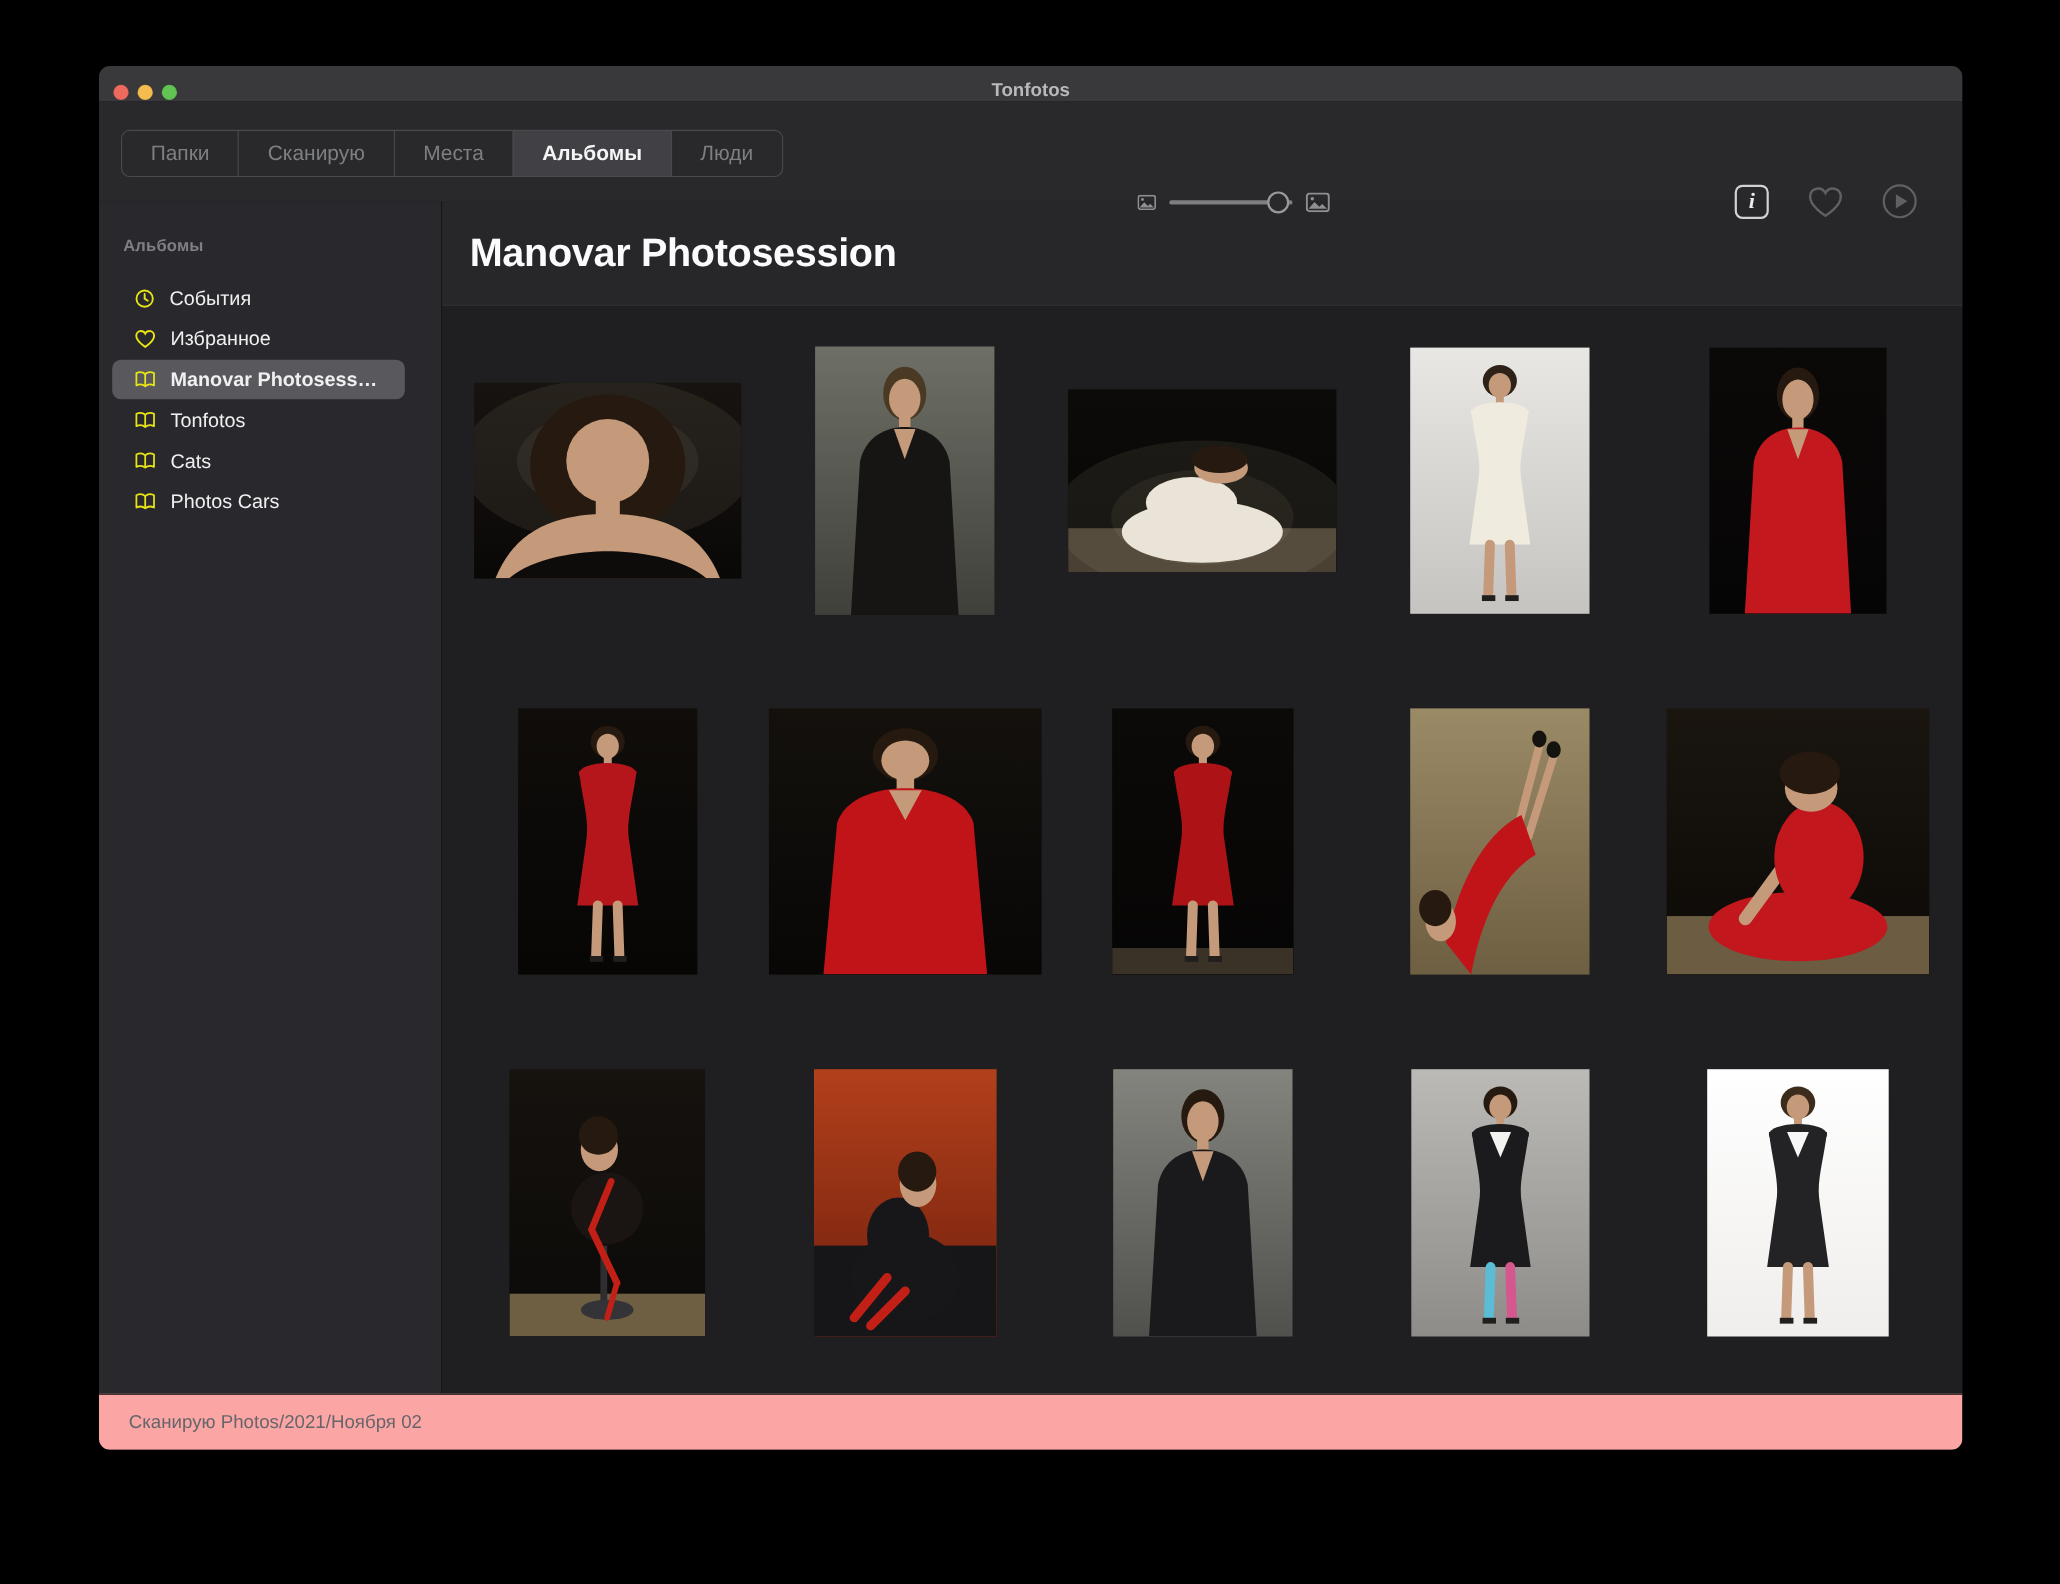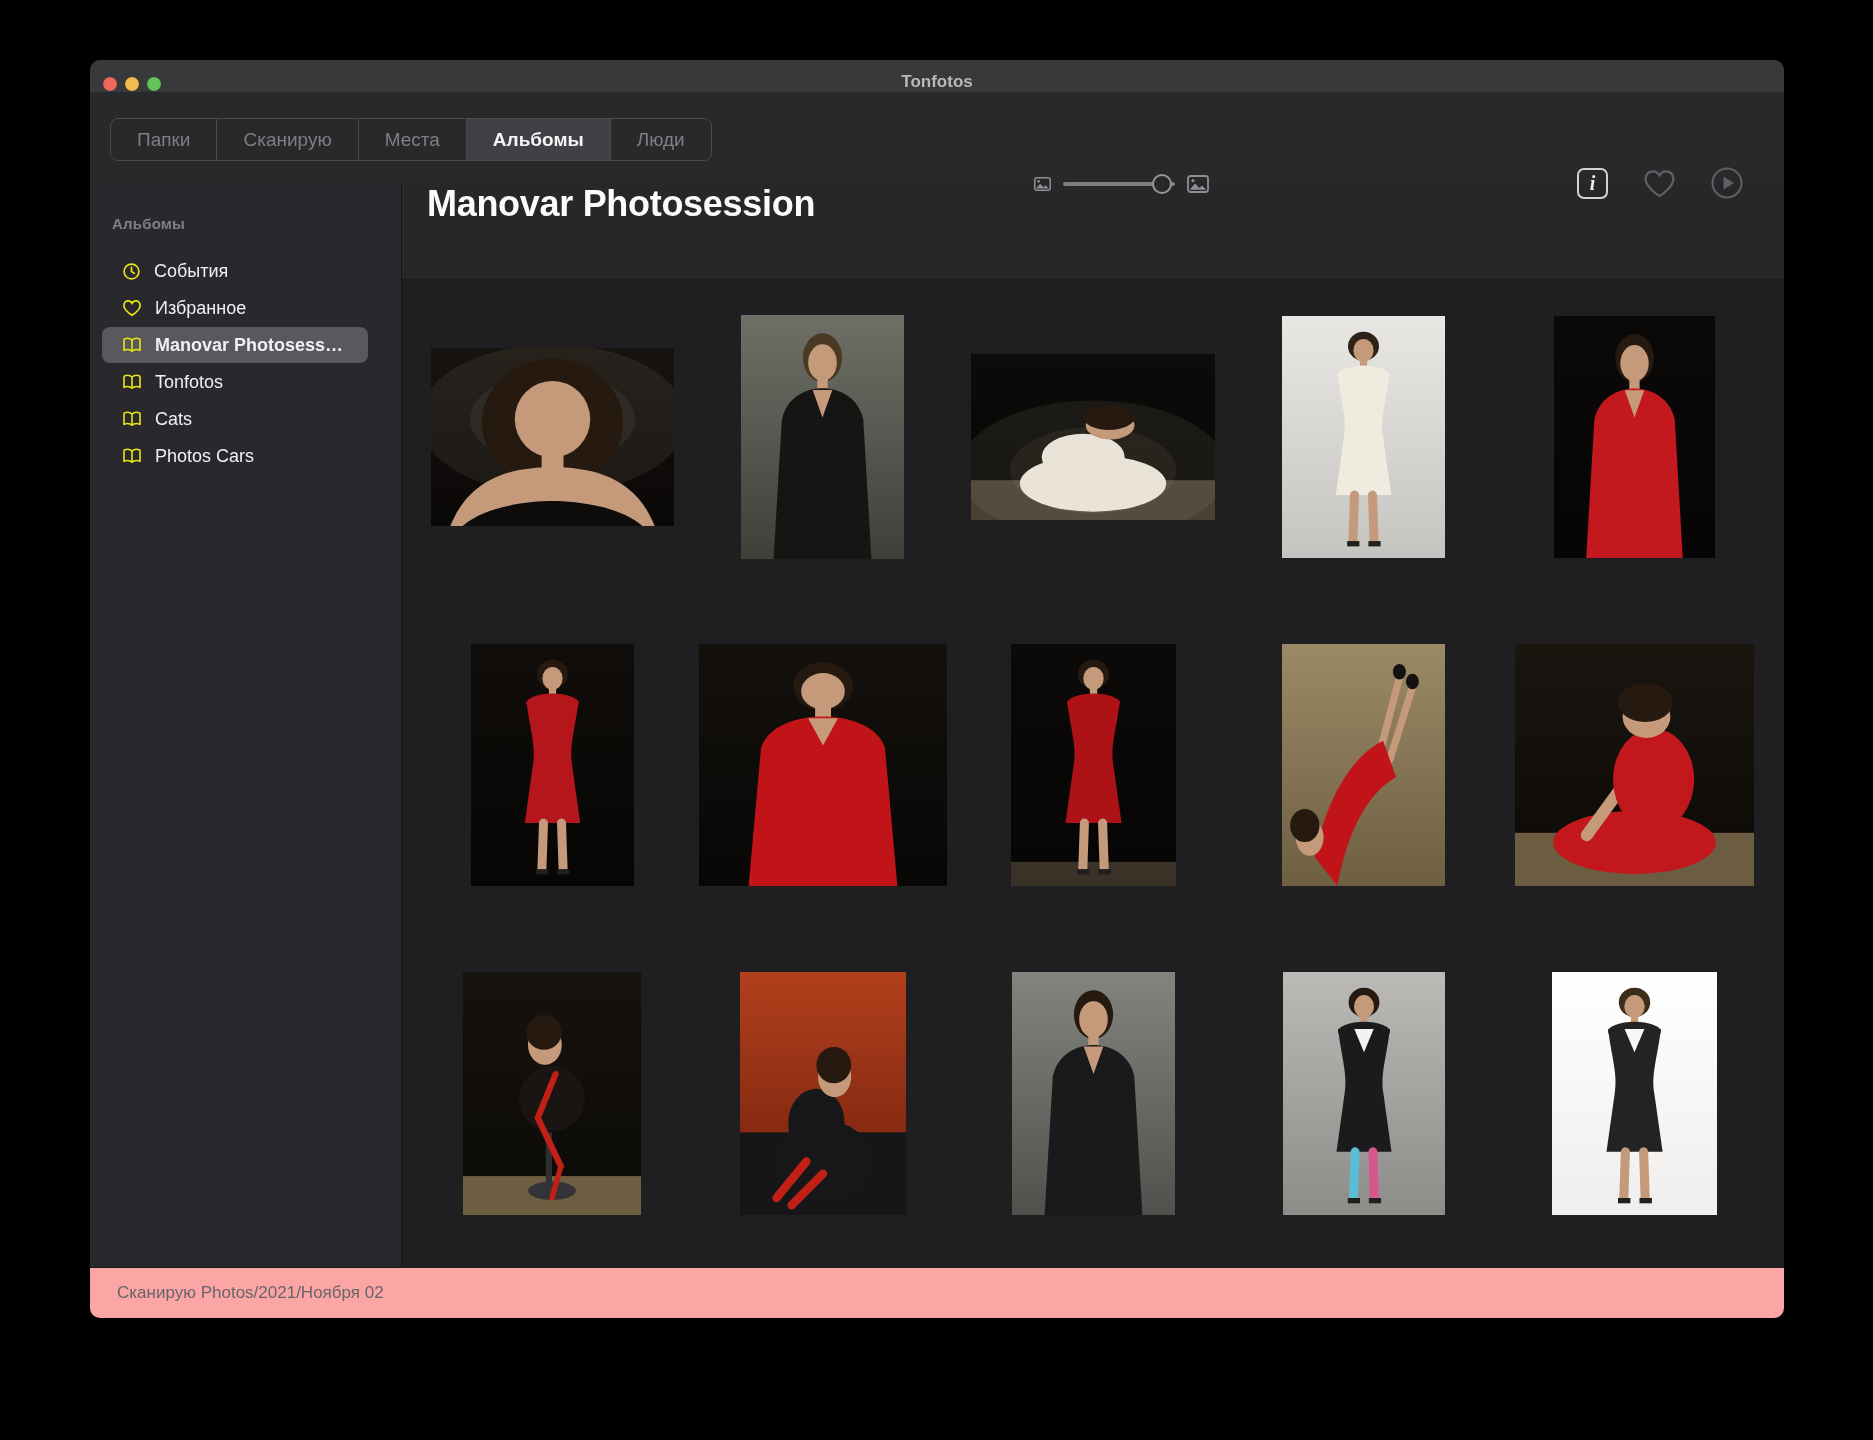--- a/index.html
+++ b/index.html
@@ -57,21 +57,21 @@
   .sblist{list-style:none;margin:21px 0 0 0;padding:0;}
   .sbitem{
     height:36px;margin:0 33px 1px 12px;padding:0 8px 0 20px;border-radius:8px;
     display:flex;align-items:center;gap:13px;color:#f0f0f2;font-size:18px;white-space:nowrap;overflow:hidden;
   }
   .sbitem.selected{background:#59595d;font-weight:bold;}
   .sbicon{flex:0 0 auto;display:flex;color:#e8e516;}
   .main{flex:1 1 auto;background:#1f1f22;min-width:0;display:flex;flex-direction:column;}
   .albumheader{
     height:95px;flex:0 0 auto;background:#27272a;border-bottom:1px solid #303034;
-    box-sizing:border-box;display:flex;align-items:flex-start;
+    box-sizing:border-box;display:flex;align-items:center;
   }
   .albumheader h1{margin:0 0 0 25px;font-size:36px;font-weight:700;color:#fbfbfd;letter-spacing:-.3px;}
   .grid{
     margin:37px 0 0 15px;display:grid;
     grid-template-columns:repeat(5,270.5px);grid-auto-rows:244px;row-gap:84px;
   }
   .cell{display:flex;align-items:center;justify-content:center;}
   .thumb{position:relative;overflow:hidden;}
   .thumb svg{position:absolute;left:0;top:0;}
   

